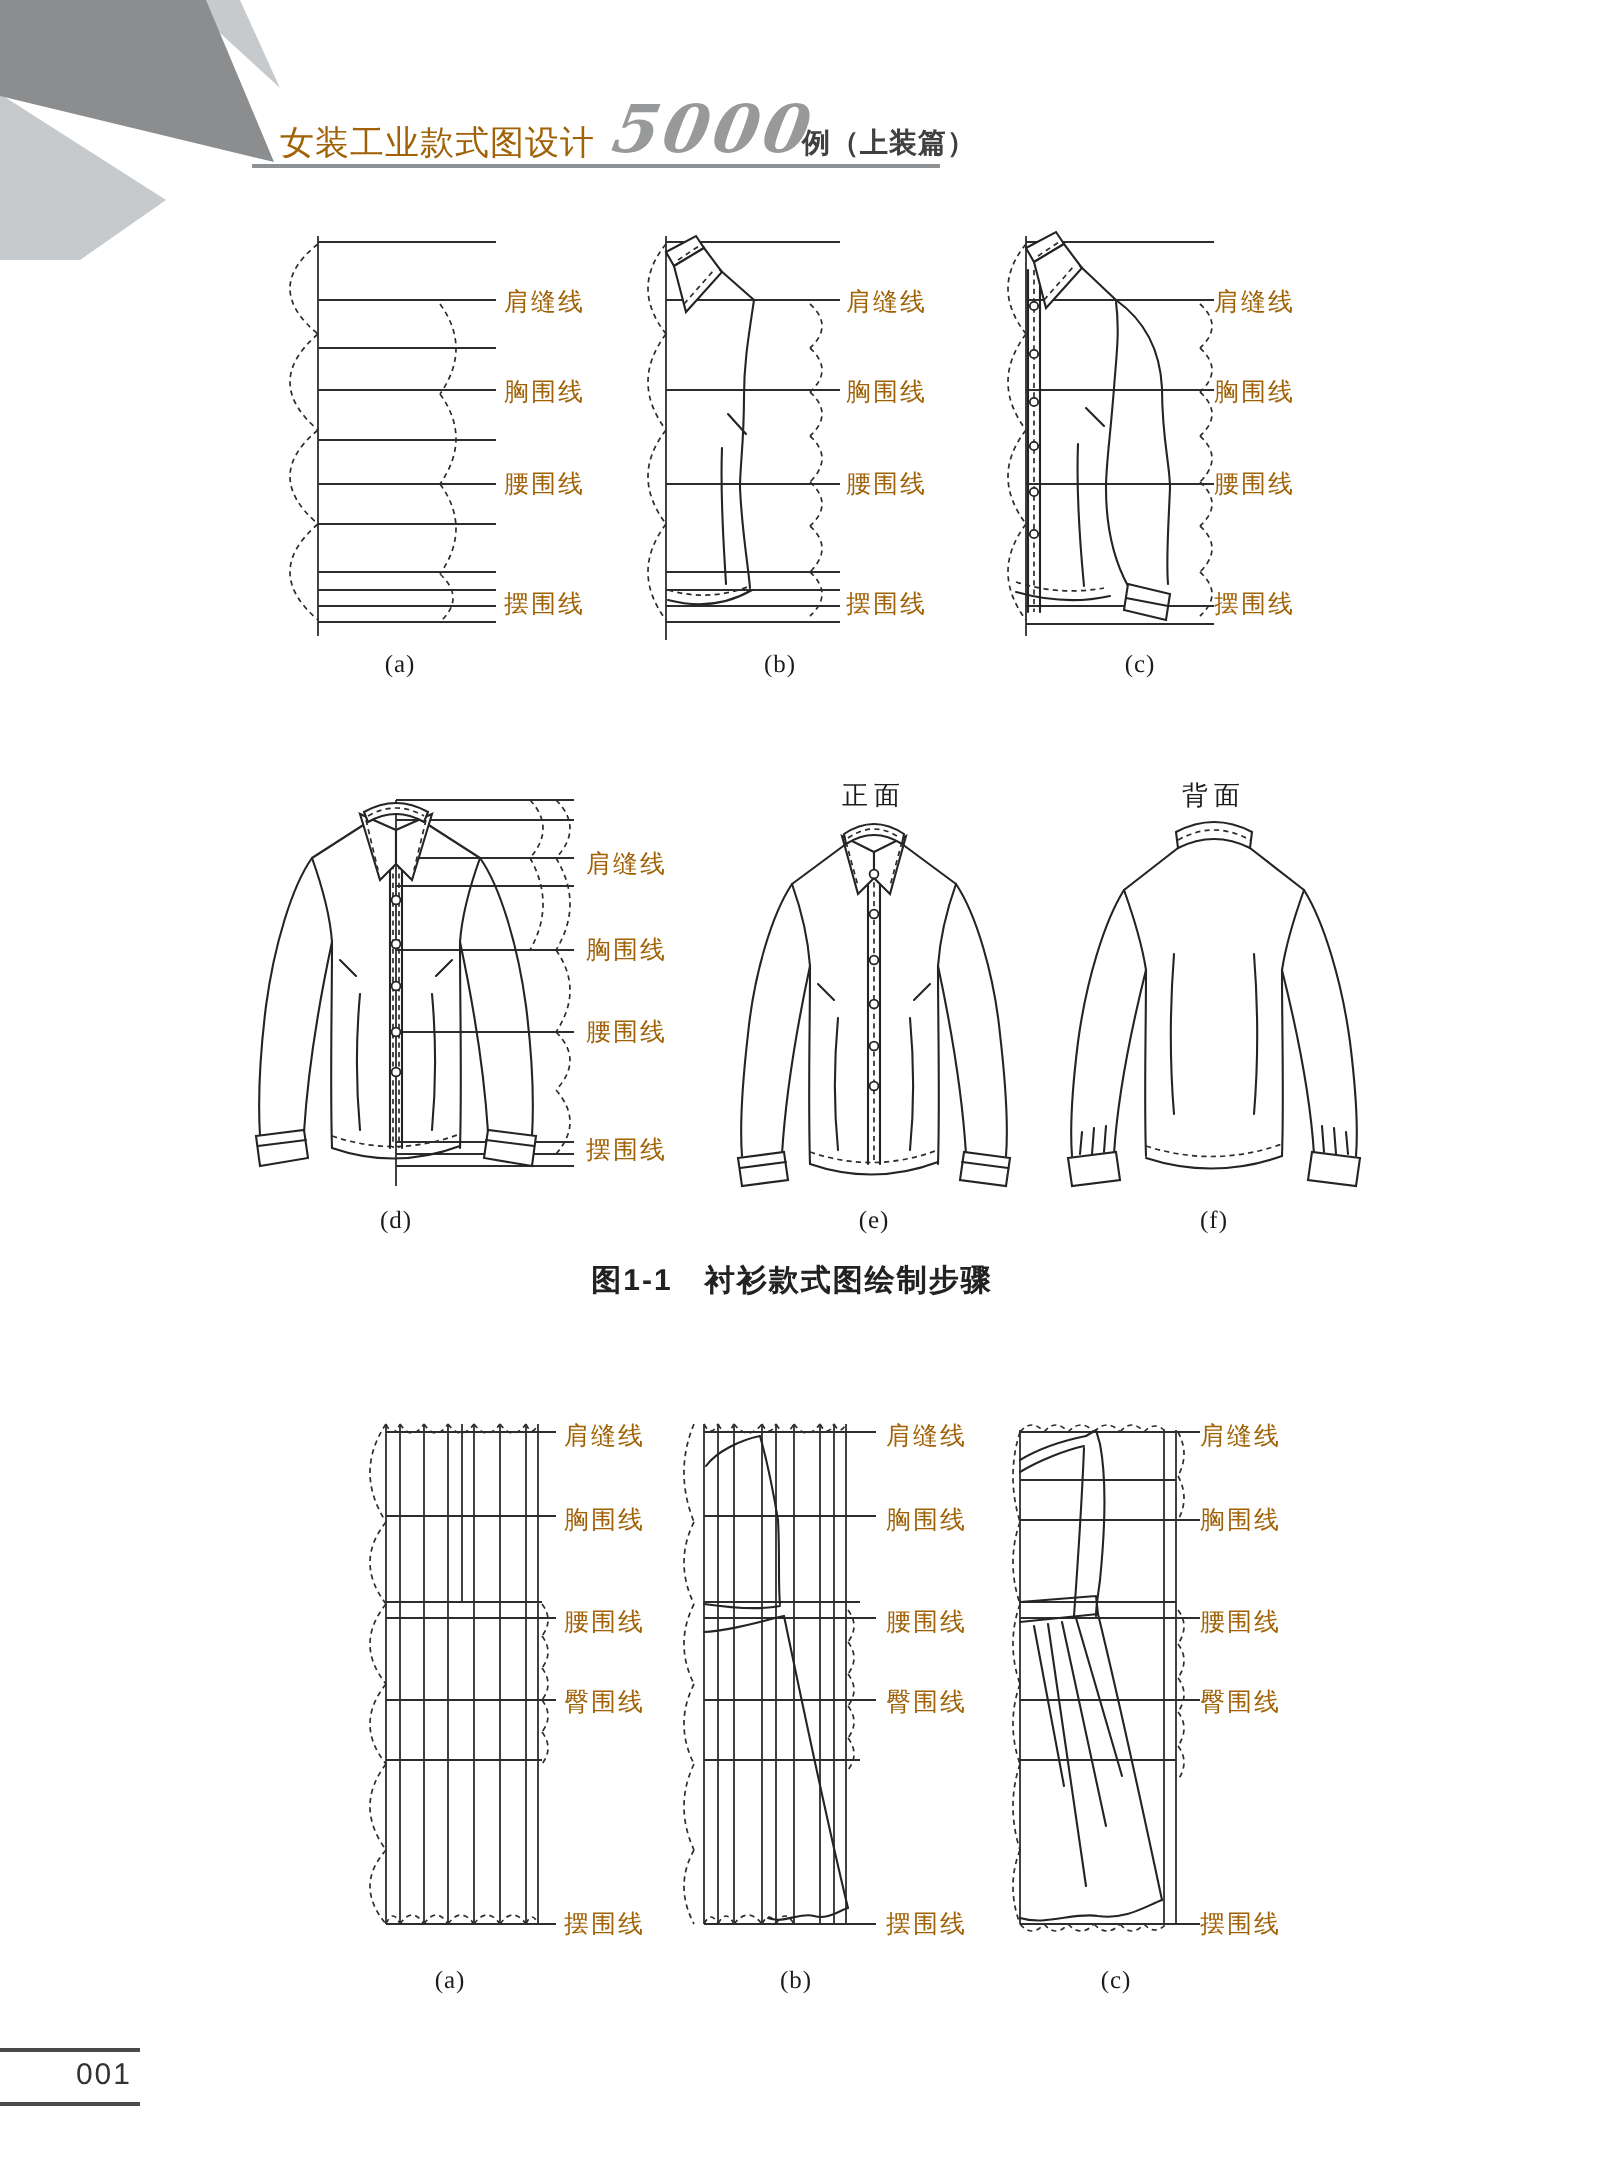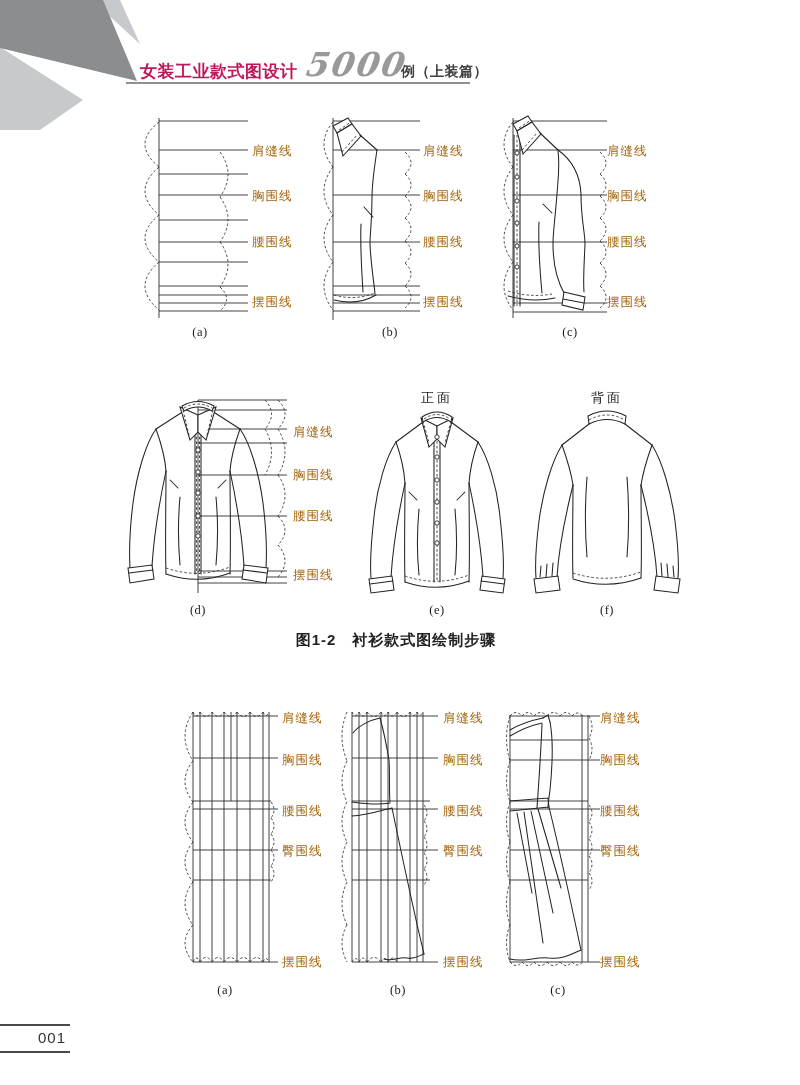--- a/index.html
+++ b/index.html
@@ -8,21 +8,21 @@
   
   .tri{position:absolute;top:0;left:0;}
   .tri-light1{width:150px;height:60px;background:#c7cacc;
     clip-path:polygon(92px 0,120px 0,140px 44px);}
   .tri-light2{width:95px;height:132px;background:#c7cacc;
     clip-path:polygon(0 47px,83px 100px,40px 130px,0 130px);}
   .tri-dark{width:142px;height:86px;background:#8b8d8f;
     clip-path:polygon(0 0,103px 0,137px 81px,0 48px);}
   
   .title-prefix{position:absolute;left:140px;top:60px;font-family:"Liberation Sans","DejaVu Sans",sans-serif;
-    font-weight:bold;font-size:17px;letter-spacing:.5px;color:#be185d;white-space:nowrap;}
+    font-weight:normal;font-size:17px;letter-spacing:.5px;color:#a16207;white-space:nowrap;}
   .title-number{position:absolute;left:307px;top:45px;font-family:"DejaVu Serif","Liberation Serif",serif;
     font-style:italic;font-weight:bold;font-size:33px;letter-spacing:2px;color:#97999b;
     transform:skewX(-10deg);white-space:nowrap;}
   .title-suffix{position:absolute;left:401px;top:63px;font-family:"Liberation Sans","DejaVu Sans",sans-serif;
     font-weight:bold;font-size:14px;letter-spacing:.5px;color:#404040;white-space:nowrap;}
   .title-underline{position:absolute;left:126px;top:82px;width:344px;height:2px;background:#8e9194;}
   
   .panel{position:absolute;}
   .panel svg{position:absolute;left:0;top:0;overflow:visible;}
   .glabel{position:absolute;font-size:12.5px;letter-spacing:1px;line-height:16px;
@@ -261,21 +261,21 @@
         <circle class="b" cx="72" cy="117" r="2.2"></circle>
       <circle class="b" cx="72" cy="138" r="2.2"></circle>
         <circle class="b" cx="72" cy="158" r="2.2"></circle>
       <path class="g" d="M44,107 L52,115 M100,107 L92,115"></path>
       <path class="g" d="M54,124 C52,146 52,170 54,190"></path>
       <path class="g" d="M90,124 C92,146 92,170 90,190"></path>
     </svg>
     <div class="pcaption" style="left:17px;top:218px;width:110px">(e)</div>
   </div>
 
-  <div class="figcaption">图1-2　衬衫款式图绘制步骤</div>
+  <div class="figcaption">图1-1　衬衫款式图绘制步骤</div>
 
   <div class="panel" style="left:180px;top:698px;width:155px;height:305px;">
     <svg width="100" height="270" viewBox="0 0 100 270">
       <line class="c" x1="13" y1="14" x2="13" y2="264"></line>
         <line class="c" x1="20" y1="14" x2="20" y2="264"></line>
       <line class="c" x1="32" y1="14" x2="32" y2="264"></line>
         <line class="c" x1="44" y1="14" x2="44" y2="264"></line>
       <line class="c" x1="51" y1="14" x2="51" y2="103"></line>
         <line class="c" x1="57" y1="14" x2="57" y2="264"></line>
       <line class="c" x1="70" y1="14" x2="70" y2="264"></line>

